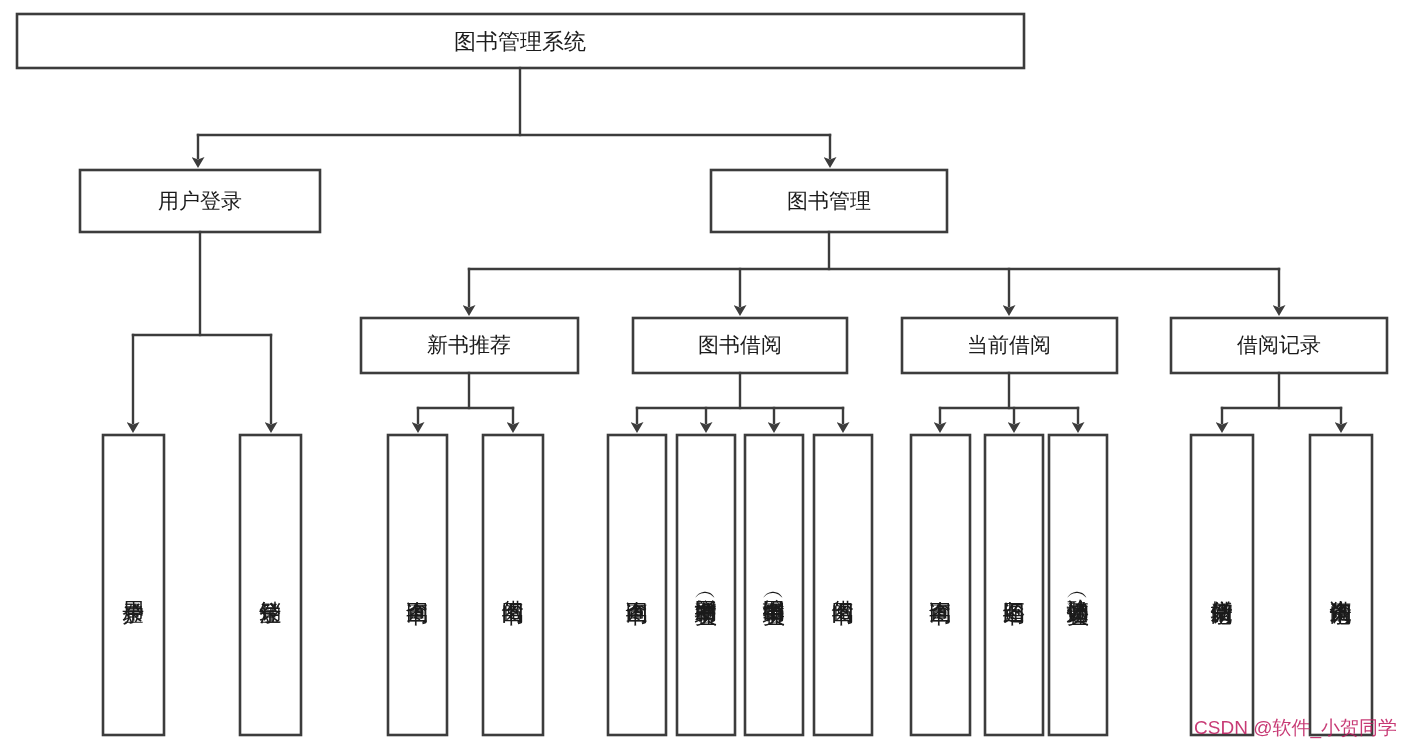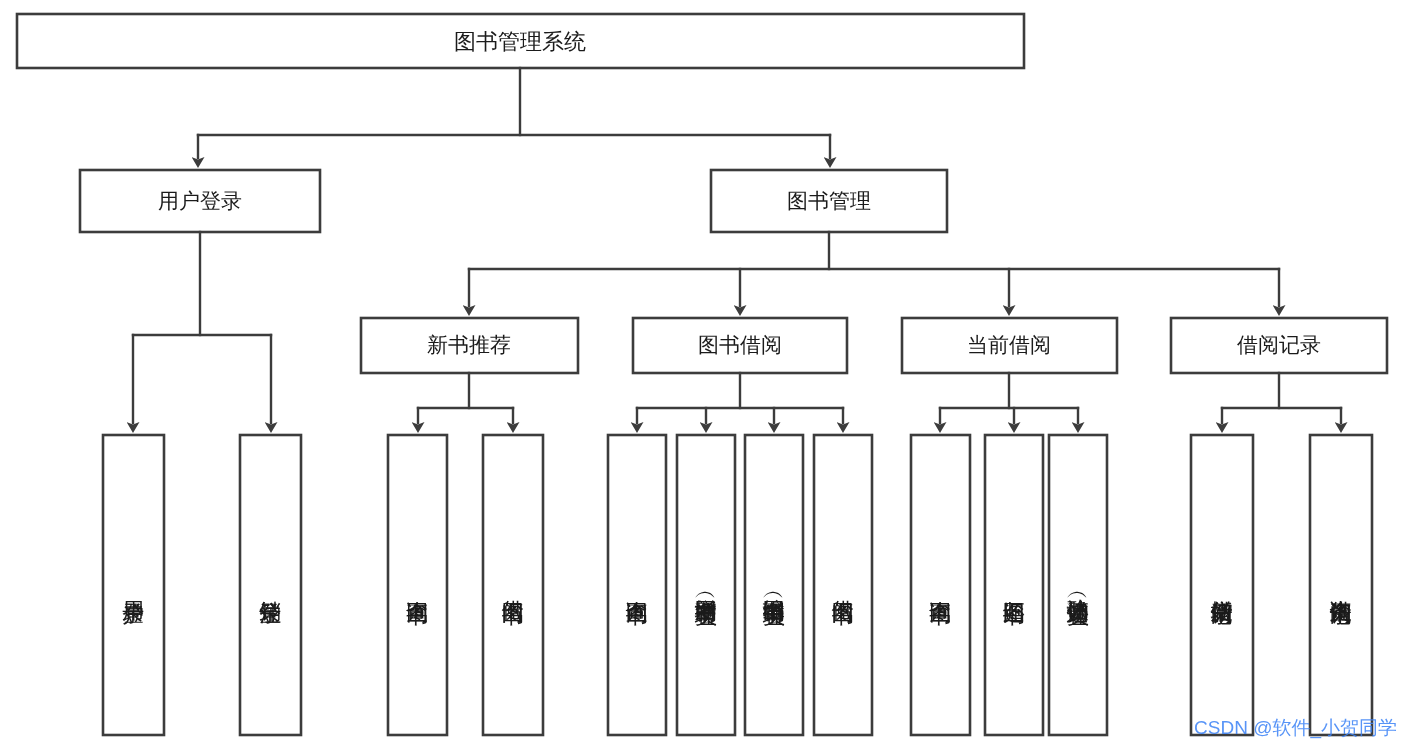--- a/index.html
+++ b/index.html
@@ -66,21 +66,21 @@
     text-align: center;
     white-space: nowrap;
     pointer-events: none;
   }
   .watermark {
     position: absolute;
     right: 8px;
     bottom: 6px;
     font-family: "Liberation Sans", "DejaVu Sans", sans-serif;
     font-size: 19px;
-    color: #3b82f6;
+    color: #be185d;
     opacity: 0.85;
     white-space: nowrap;
   }
 </style>
 </head>
 <body>
 
 <div id="diagram-root">
 
   <svg id="diagram-canvas" viewBox="0 0 1405 747">

